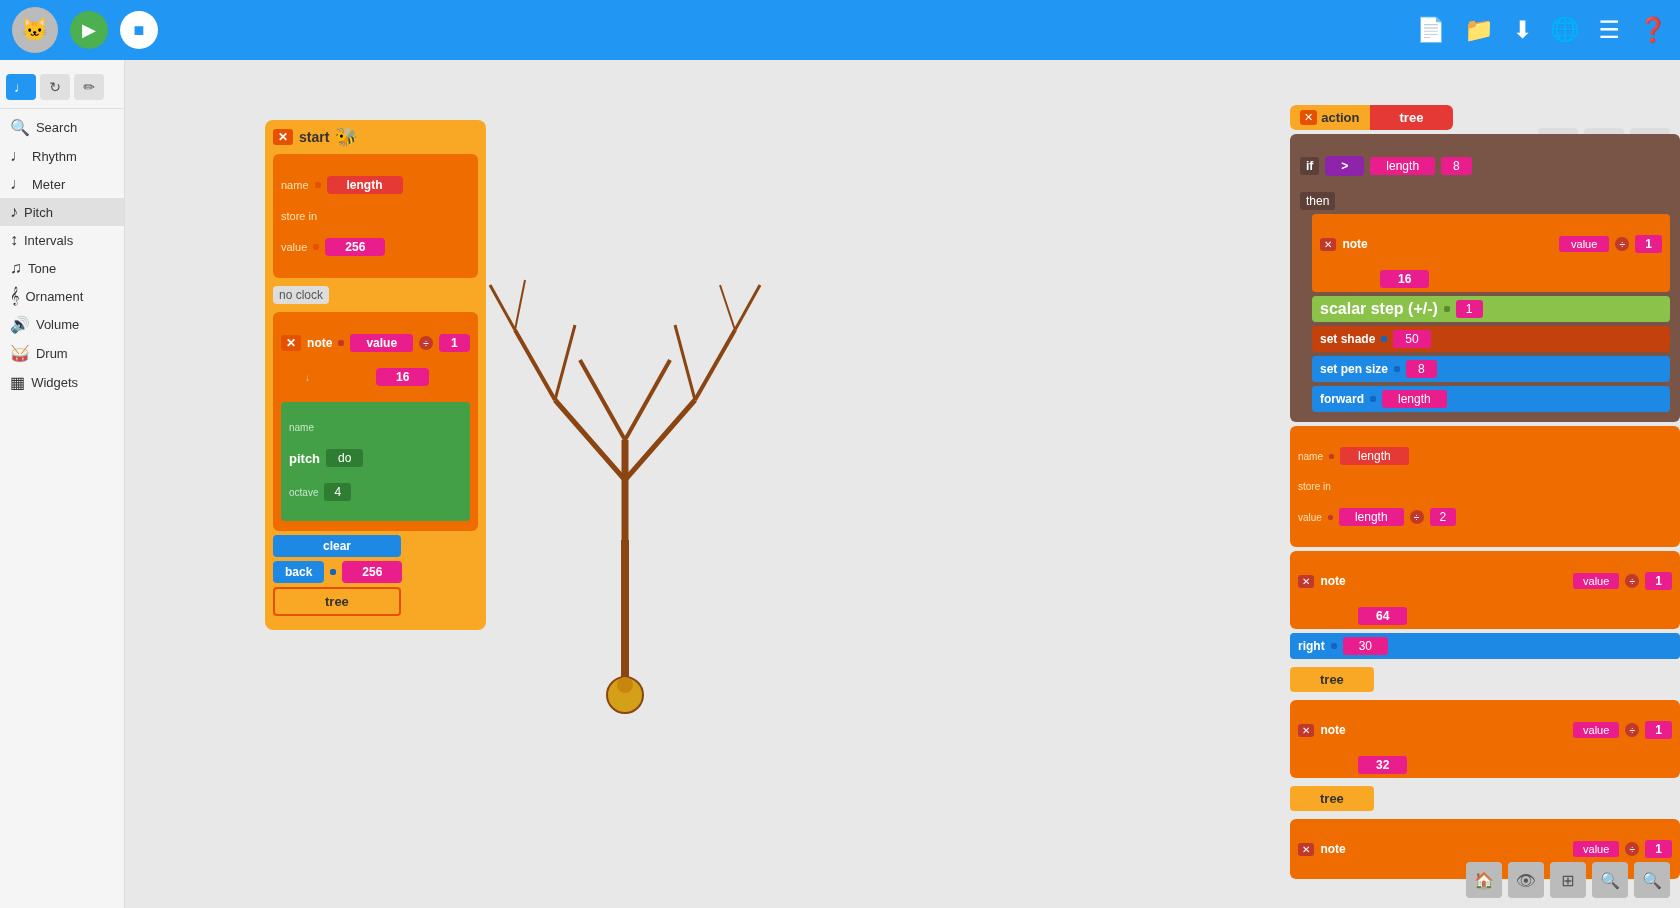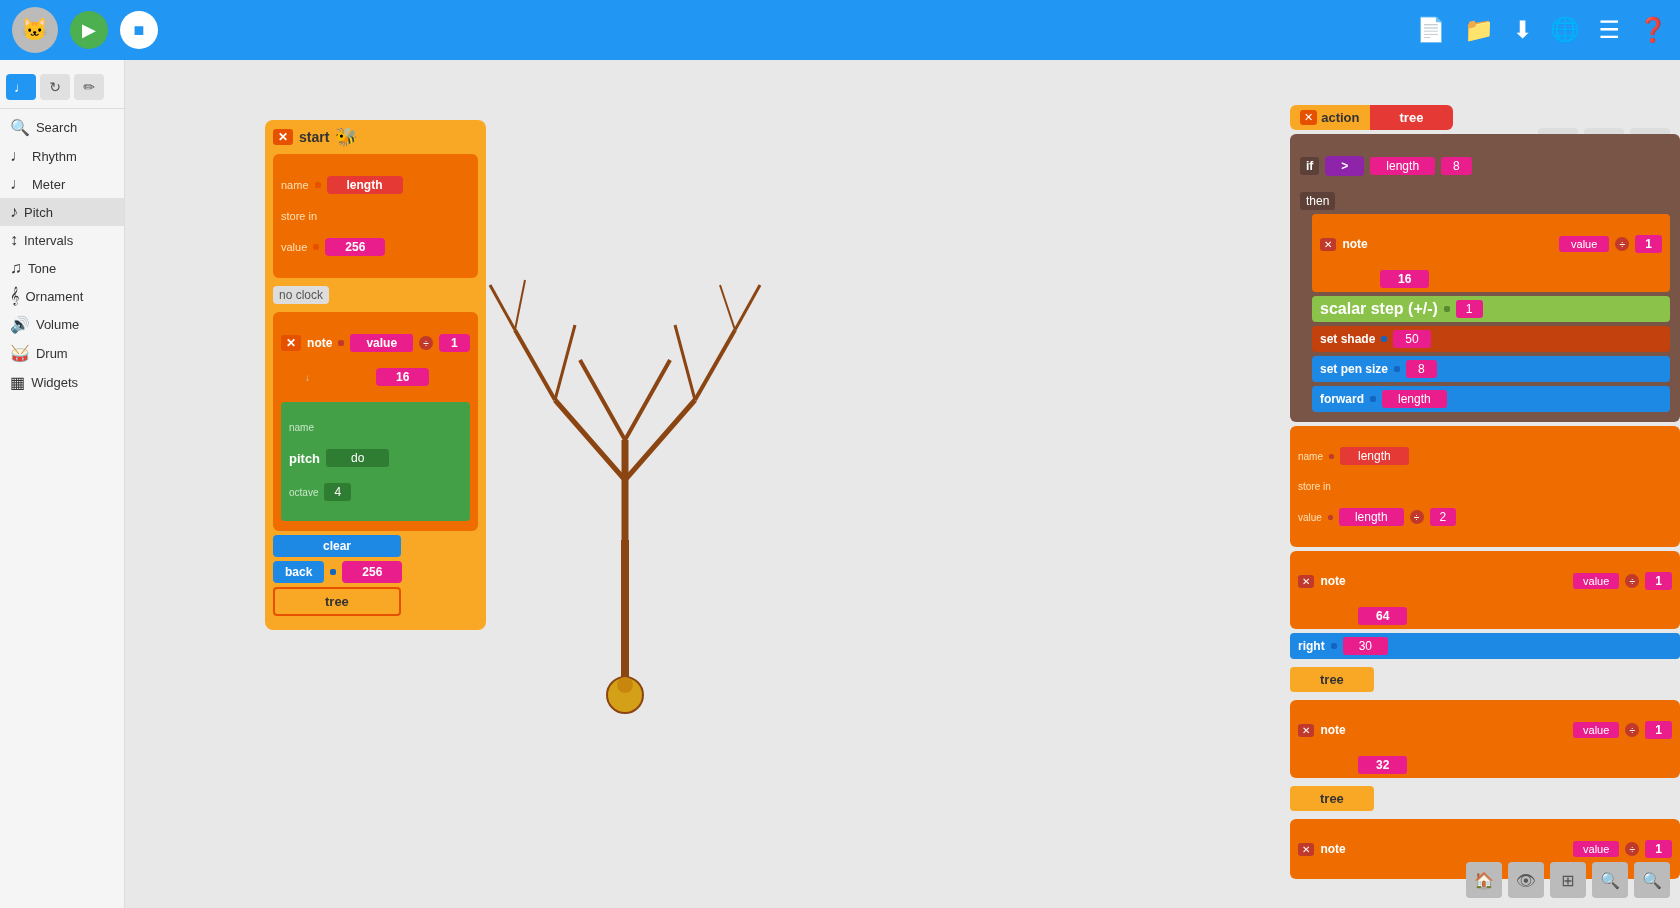--- a/index.html
+++ b/index.html
@@ -267,21 +267,21 @@
           <span style="font-size:10px; color:#ccc;">↓</span>
           <span class="blk blk-pink" style="padding:2px 20px; margin-left:60px;">16</span>
         </div>
 
         <div style="background:#43a047; border-radius:4px; padding:4px 8px; margin:4px 0;">
           <div class="row">
             <span style="font-size:10px; color:#c8e6c9;">name</span>
           </div>
           <div class="row">
             <span style="font-size:13px; font-weight:bold; color:white;">pitch</span>
-            <span style="background:#2e7d32; color:white; border-radius:3px; padding:2px 25px; font-size:12px;">do</span>
+            <span style="background:#2e7d32; color:white; border-radius:3px; padding:2px 12px; font-size:12px;">do</span>
           </div>
           <div class="row">
             <span style="font-size:10px; color:#c8e6c9;">octave</span>
             <span style="background:#2e7d32; color:white; border-radius:3px; padding:2px 10px; font-size:12px;">4</span>
           </div>
         </div>
       </div>
 
       <div style="margin:4px 0;">
         <span style="background:#1e88e5; color:white; border-radius:4px; padding:4px 50px; font-size:12px; font-weight:bold; display:inline-block;">clear</span>

